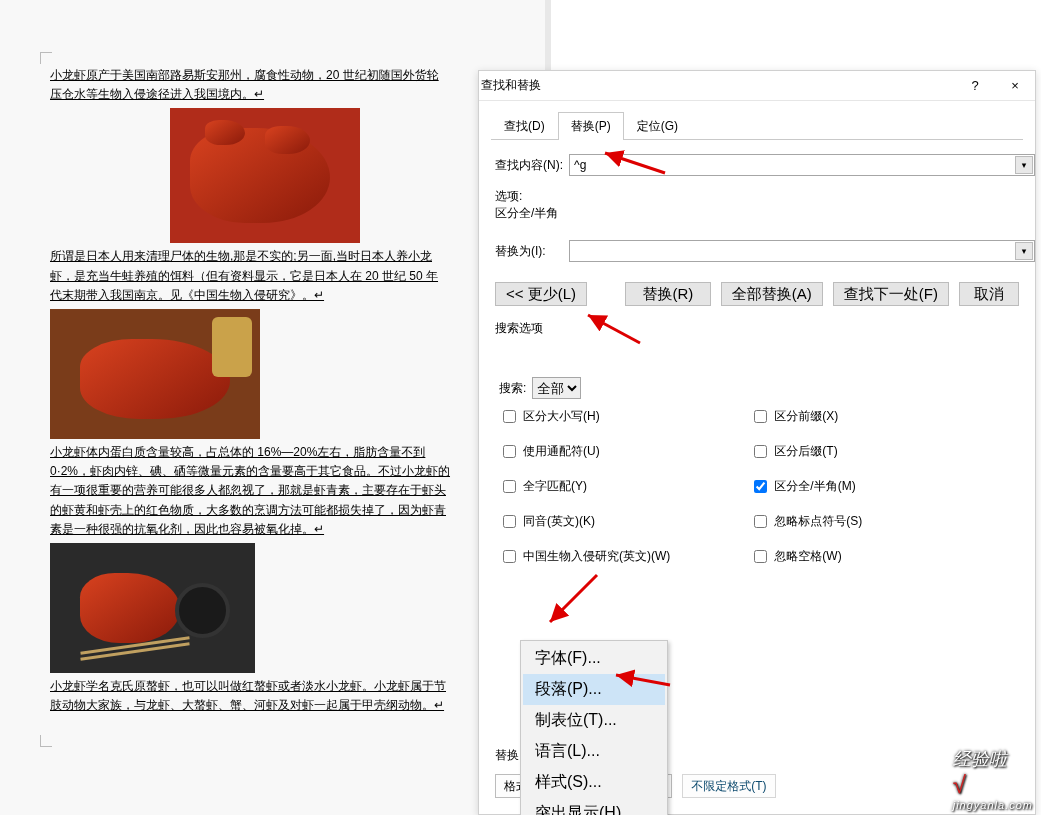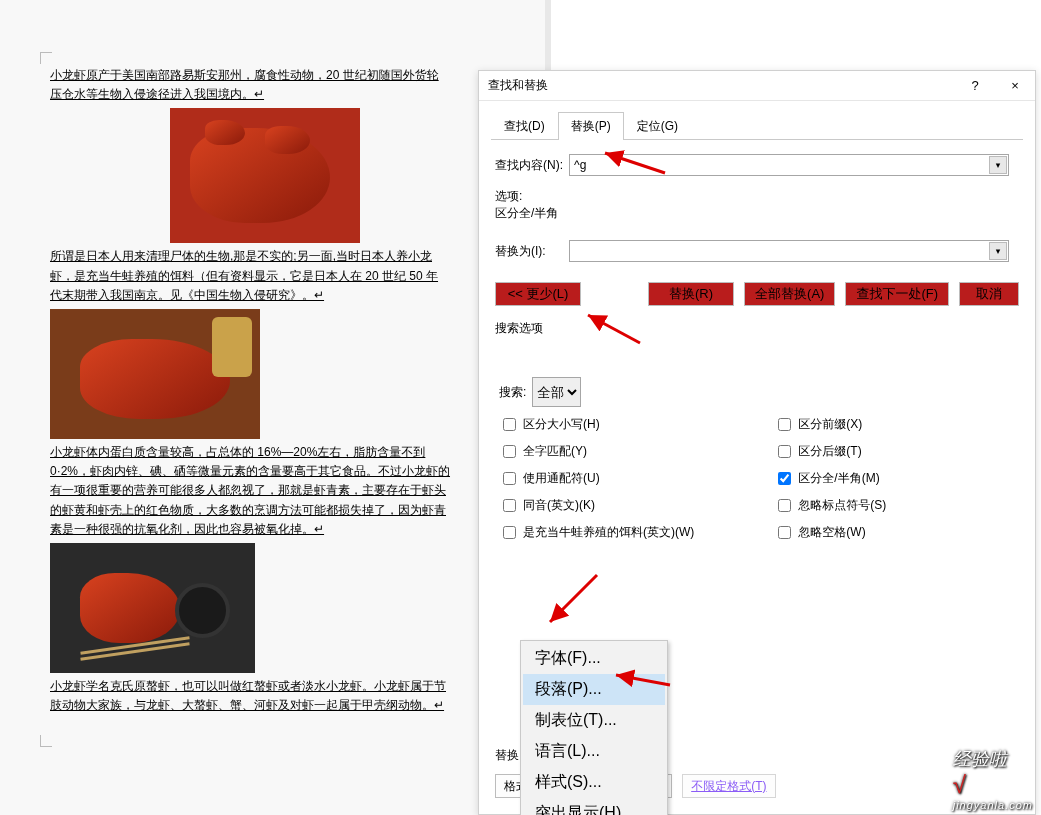--- a/index.html
+++ b/index.html
@@ -58,77 +58,77 @@
     position: absolute;
     left: 478px; top: 70px;
     width: 558px;
     height: 745px;
     background: #fff;
     border: 1px solid #d0d0d0;
     box-shadow: 0 2px 8px rgba(0,0,0,0.15);
     display:flex; flex-direction:column;
   }
   .titlebar {
-    height: 30px; display:flex; align-items:center; padding-left:9px;
+    height: 30px; display:flex; align-items:center; padding-left:2px;
     border-bottom:1px solid #e6e6e6;
   }
   .titlebar .title { flex:1; font-size:12px;}
   .titlebar .btn { width:40px; height:30px; display:flex; align-items:center; justify-content:center; font-size:13px;}
   .tabs {
     display:flex; gap:0; margin:10px 12px 0 12px;
     border-bottom:1px solid #c9c9c9;
   }
   .tab {
     padding:5px 12px; border:1px solid transparent; border-bottom:none;
     font-size:12px; cursor:pointer; position:relative; top:1px;
   }
   .tab.active {
     border-color:#c9c9c9; background:#fff;
   }
-  .form-area{ padding: 14px 26px 8px 16px; }
+  .form-area{ padding: 14px 0 8px 16px; }
   .form-row{ display:flex; align-items:center; margin-bottom:12px;}
   .form-row label{ width:74px;}
   .form-row .input{
     flex:1; height:22px; border:1px solid #a6a6a6; padding:0 4px;
     display:flex; align-items:center; background:#fff; position:relative;
   }
   .form-row .input .dd{ position:absolute; right:1px; top:1px; width:18px; height:18px; background:#e8e8e8; border:1px solid #bbb; display:flex; align-items:center; justify-content:center; font-size:9px;}
   .options-line{display:flex; margin-bottom:14px;flex-direction:column;}
   .options-line .lbl{width:74px;}
   .button-row{
     display:flex; gap:10px; padding:0 16px 14px 16px; align-items:flex-start;
   }
   .btn-std{
-    min-width:86px; height:24px; border:1px solid #bcbcbc; background:#b91c1c;
-    display:flex; align-items:center; justify-content:center; font-size:13px;
+    min-width:86px; height:24px; border:1px solid #bcbcbc; background:#e5e5e5;
+    display:flex; align-items:center; justify-content:center; font-size:15px;
     padding:0 10px; white-space:nowrap;
   }
   .btn-std.small{min-width:86px;}
   .spacer{flex:1;}
   .search-opts{
     padding:0 20px;
   }
   .so-title{margin:0 0 10px -4px;}
   .so-row{display:flex; align-items:center; margin-bottom:8px;margin-top:40px;}
-  .so-row select{height:30px; border:1px solid #a6a6a6;}
+  .so-row select{height:22px; border:1px solid #a6a6a6;}
   .checks{display:flex; gap:80px; margin-top:6px;}
-  .check-col{display:flex; flex-direction:column; gap:8px;}
+  .check-col{display:flex; flex-direction:column; gap:16px;}
   .check{display:flex; align-items:center; gap:4px; font-size:12px;}
   .check input{width:13px; height:13px;}
   .bottom-area{
     margin-top:auto; padding:0 16px 16px 16px;
   }
   .bottom-title{margin-bottom:10px;font-family:Liberation Serif, serif;}
   .bottom-btns{display:flex; gap:10px;}
   .btn-drop{
     height:24px; border:1px solid #bcbcbc; background:#fdfdfd;
     display:flex; align-items:center; padding:0 8px; font-size:12px; gap:4px;
   }
   .btn-drop .arr{font-size:9px;}
-  .btn-drop.disabled{color:#8b5cf6; border-color:#d6d6d6;text-decoration:underline;}
+  .btn-drop.disabled{color:#0c4a6e; border-color:#d6d6d6;}
   
   .format-menu{
     position:absolute; left:520px; top:640px; width:148px;
     background:#f2f2f2; border:1px solid #c9c9c9; box-shadow:2px 2px 4px rgba(0,0,0,0.2);
     padding:2px;
   }
   .format-menu .item{padding:5px 12px; font-size:16px;}
   .format-menu .item.hi{background:#cde4f7;}
   
   .arrow{
@@ -222,33 +222,33 @@
       </select>
     </div>
     <div class="checks">
       <div class="check-col" id="checks-left">
           <label class="check">
             <input type="checkbox" style="">
             <span>区分大小写(H)</span>
           </label>
           <label class="check">
             <input type="checkbox" style="">
+            <span>使用通配符(U)</span>
+          </label>
+          <label class="check">
+            <input type="checkbox" style="">
             <span>全字匹配(Y)</span>
           </label>
           <label class="check">
             <input type="checkbox" style="">
-            <span>使用通配符(U)</span>
-          </label>
-          <label class="check">
-            <input type="checkbox" style="">
             <span>同音(英文)(K)</span>
           </label>
           <label class="check">
             <input type="checkbox" style="">
-            <span>是充当牛蛙养殖的饵料(英文)(W)</span>
+            <span>中国生物入侵研究(英文)(W)</span>
           </label>
         </div>
       <div class="check-col" id="checks-right">
           <label class="check">
             <input type="checkbox" style="">
             <span>区分前缀(X)</span>
           </label>
           <label class="check">
             <input type="checkbox" style="">
             <span>区分后缀(T)</span>

